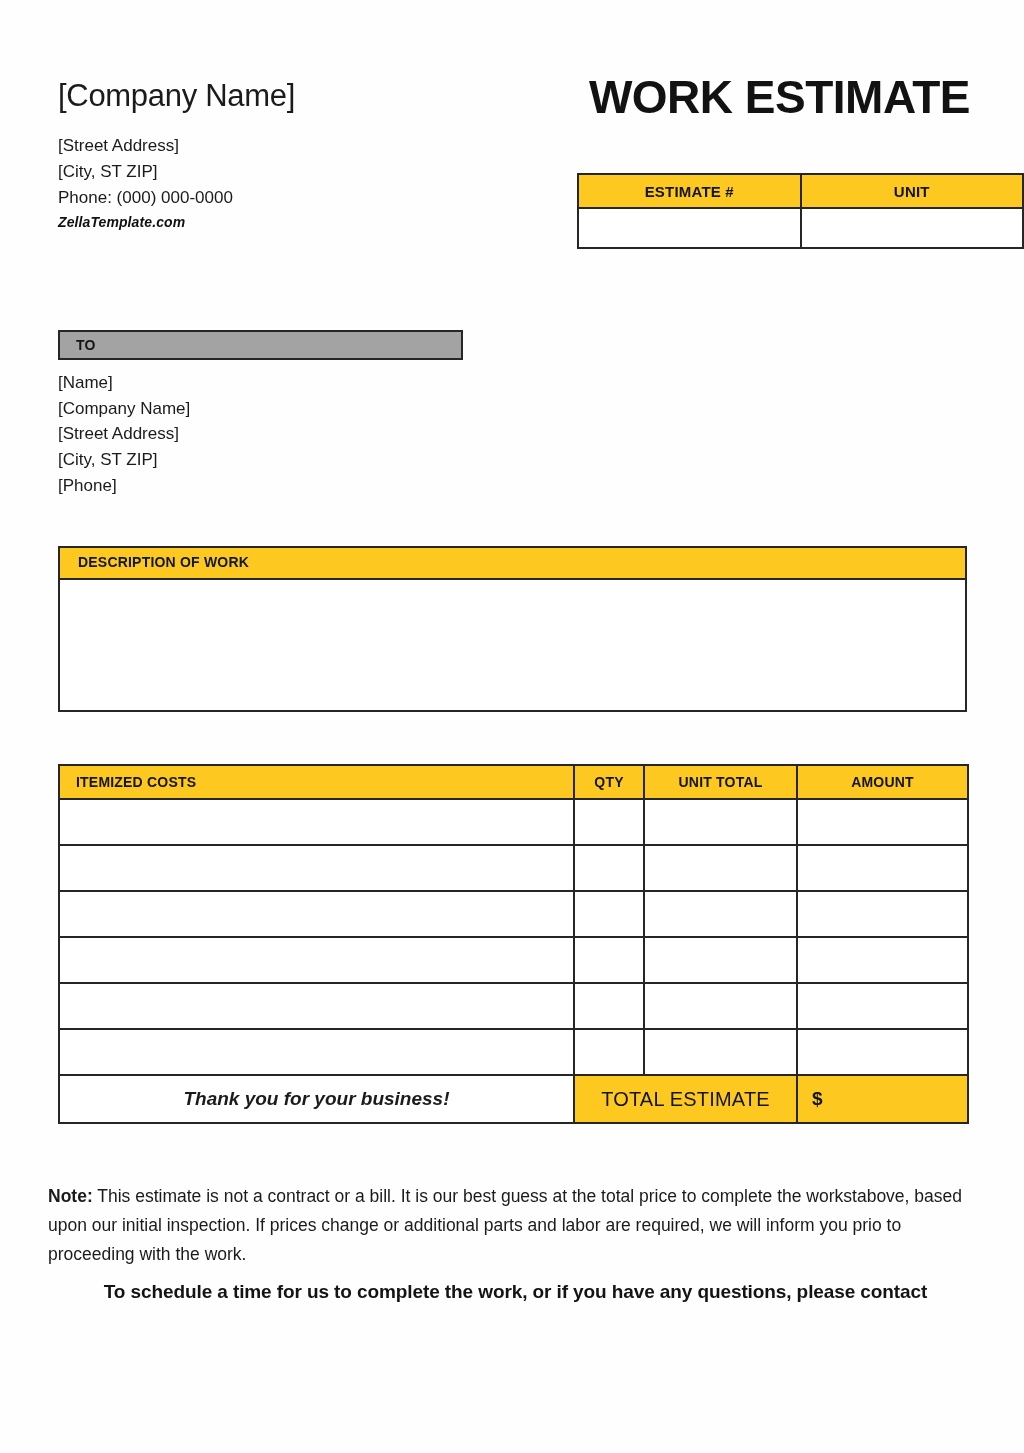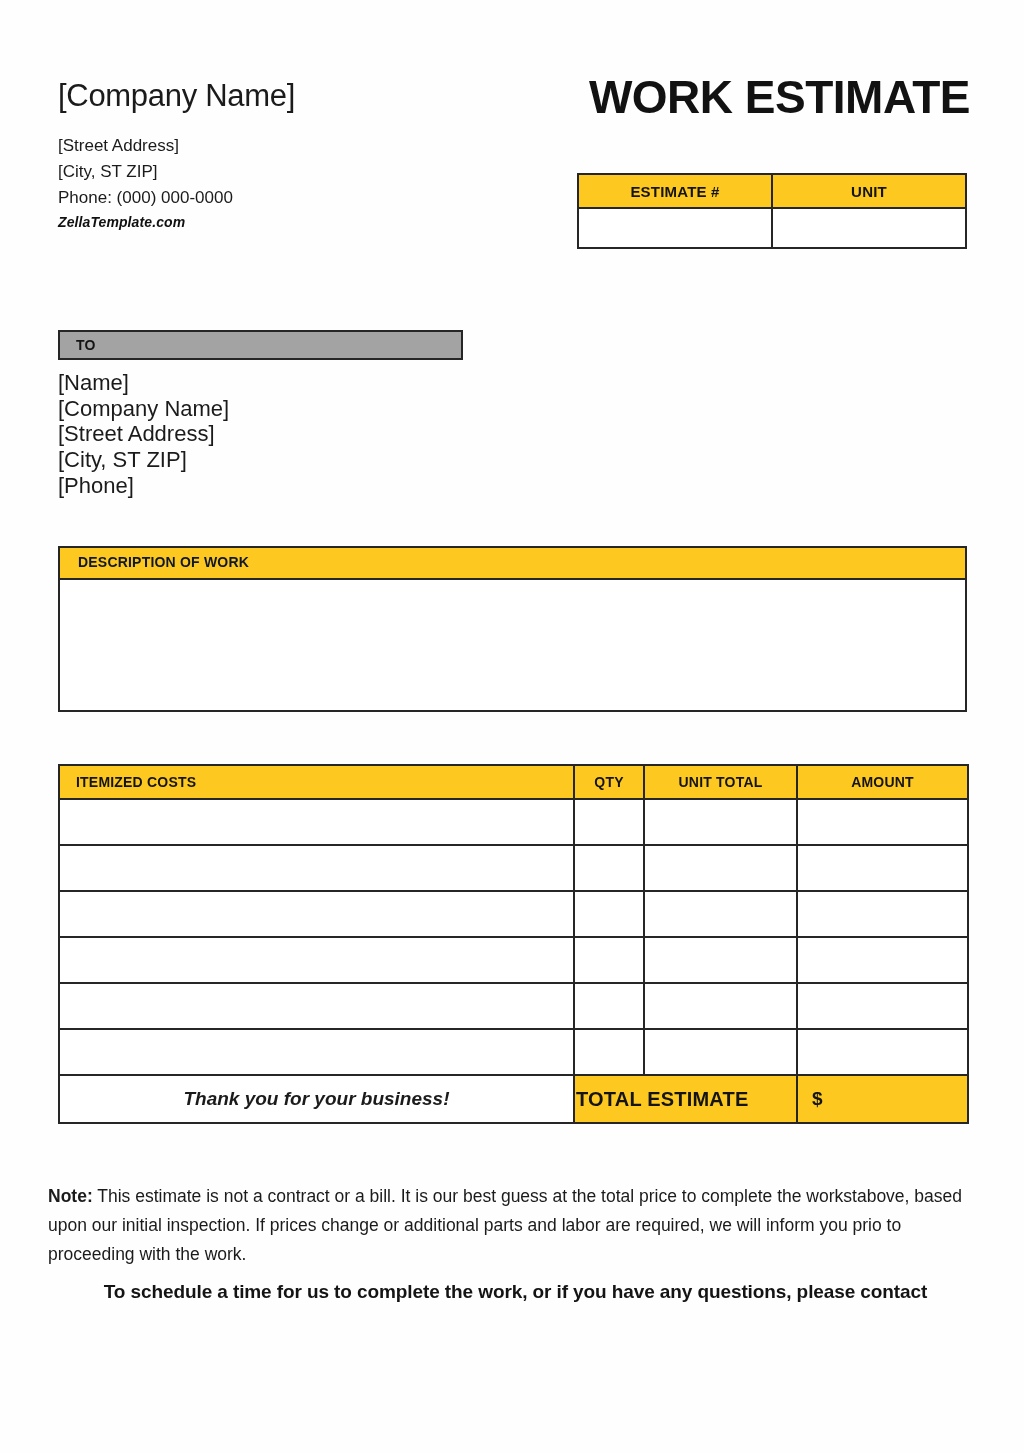--- a/index.html
+++ b/index.html
@@ -62,21 +62,21 @@
     letter-spacing: -0.5px;
     color: #121212;
     white-space: nowrap;
   }
 
   
   .est-table {
     position: absolute;
     left: 577px;
     top: 173px;
-    width: 390px;
+    width: 447px;
     border-collapse: collapse;
     table-layout: fixed;
     border-radius: 29px;
   }
   .est-table th, .est-table td {
     border: 2px solid #262626;
     height: 26px;
   }
   .est-table th {
     background: #FDC921;
@@ -109,21 +109,21 @@
     top: 5px;
     font-size: 14px;
     font-weight: bold;
     color: #141414;
     letter-spacing: 0.2px;
   }
   .to-lines {
     position: absolute;
     left: 58px;
     top: 370px;
-    font-size: 22px;
+    font-size: 17px;
     line-height: 25.7px;
     color: #1b1b1b;
   }
   .to-lines div { white-space: nowrap; }
 
   
   .desc-wrap {
     position: absolute;
     left: 58px;
     top: 546px;
@@ -181,22 +181,23 @@
     text-align: center;
     font-size: 19px;
     font-style: italic;
     font-weight: bold;
     color: #1b1b1b;
     background: #ffffff !important;
     height: 44px !important;
   }
   .total-label {
     background: #FDC921 !important;
+    text-align: center;
     font-size: 20px;
-    font-weight: bold;
+    font-weight: normal;
     color: #141414;
     letter-spacing: 0.2px;
   }
   .total-value {
     background: #FDC921 !important;
     text-align: left;
     padding-left: 14px;
     font-size: 19px;
     font-weight: bold;
     color: #141414;

